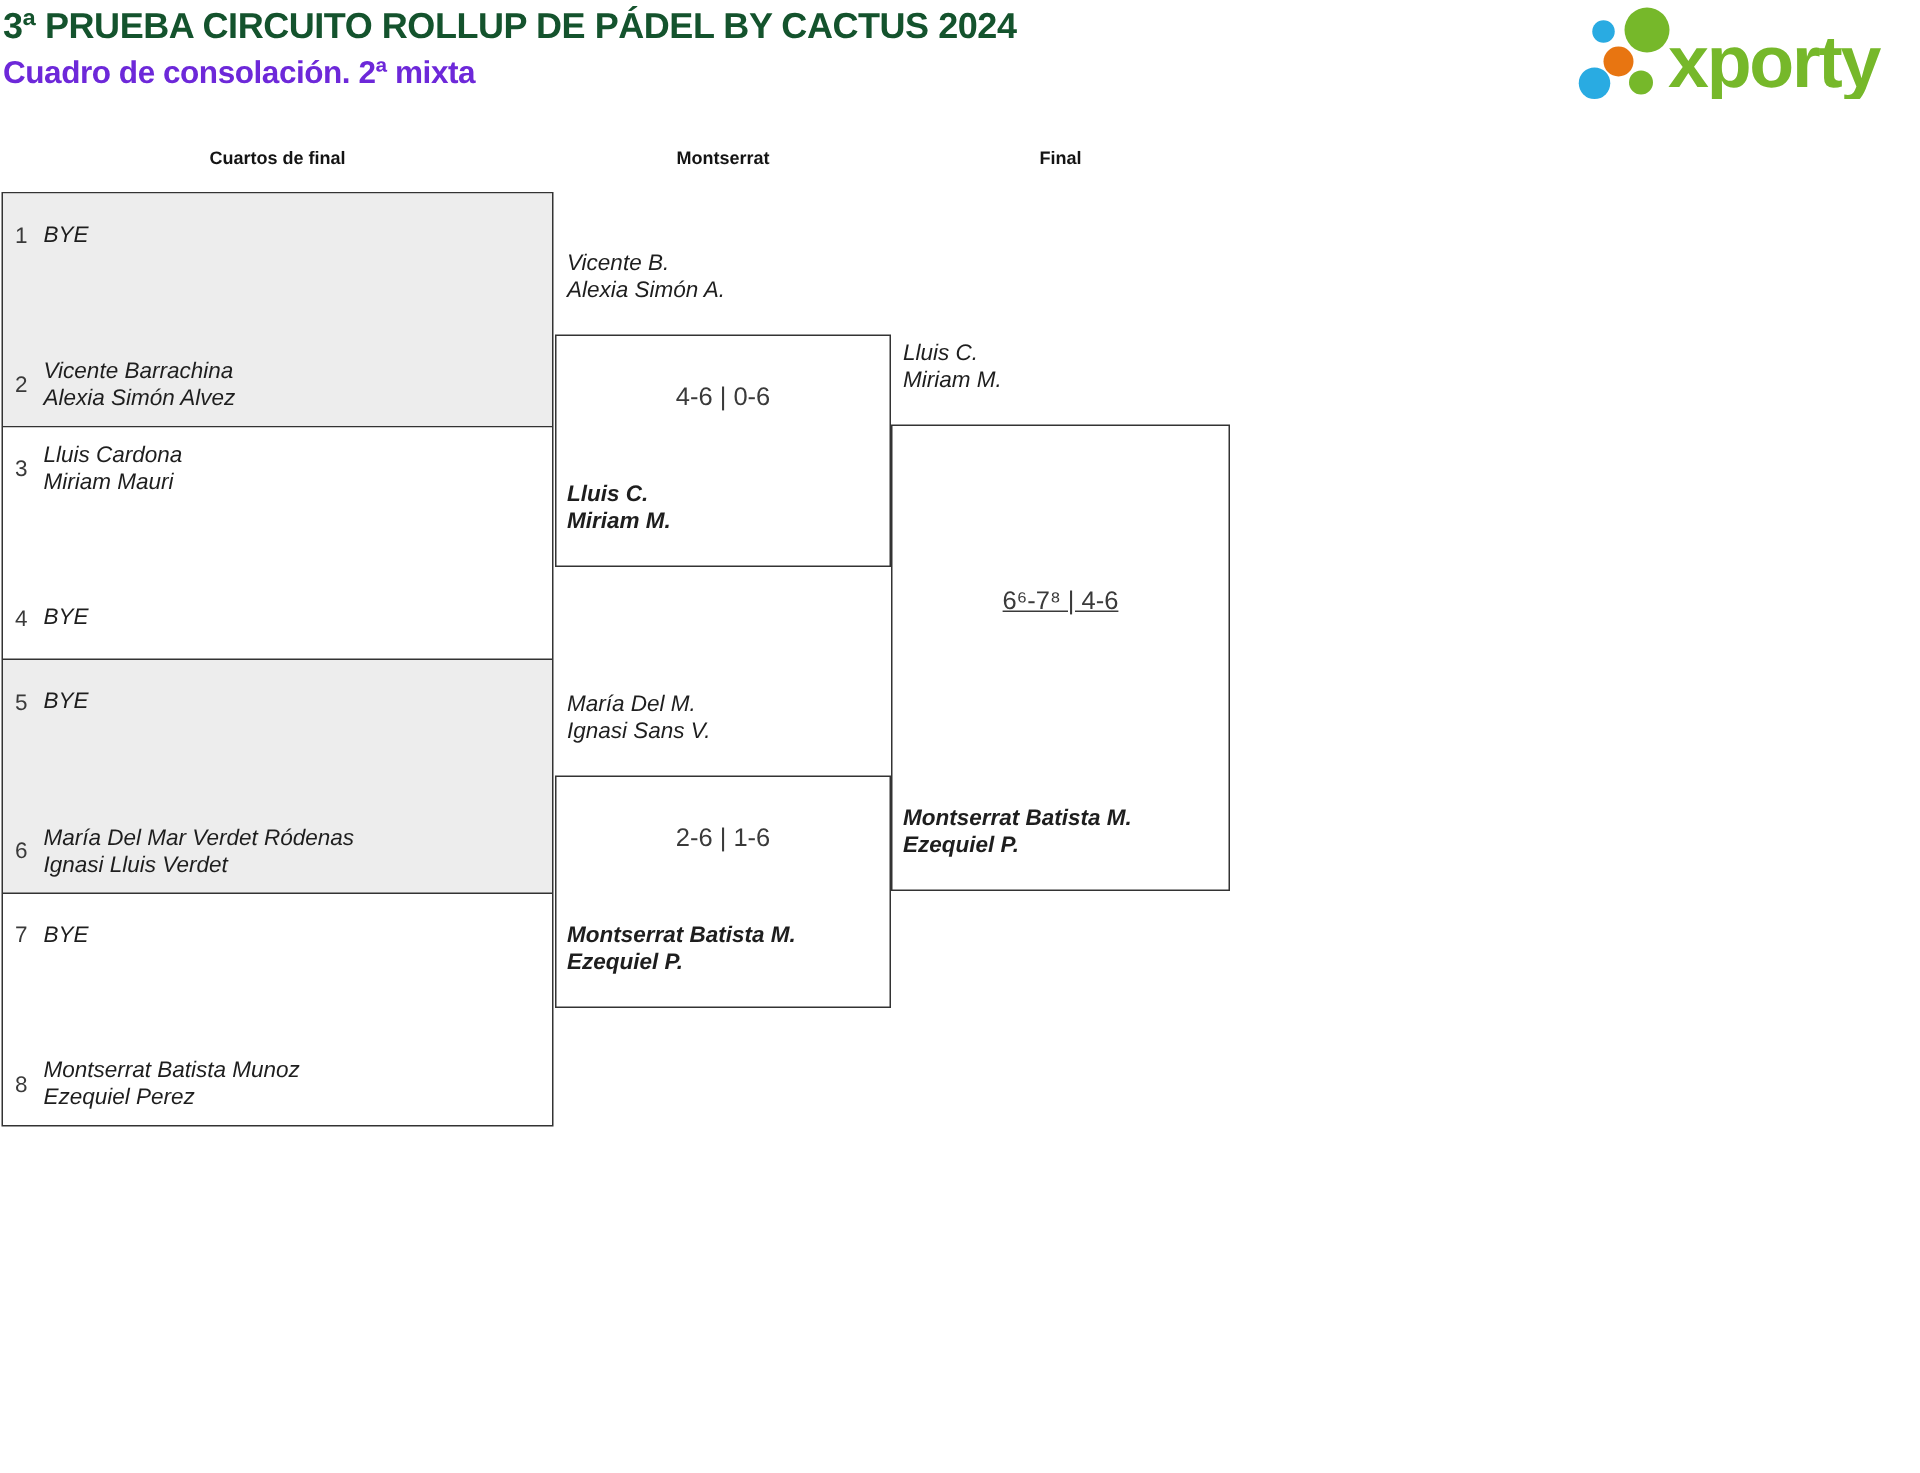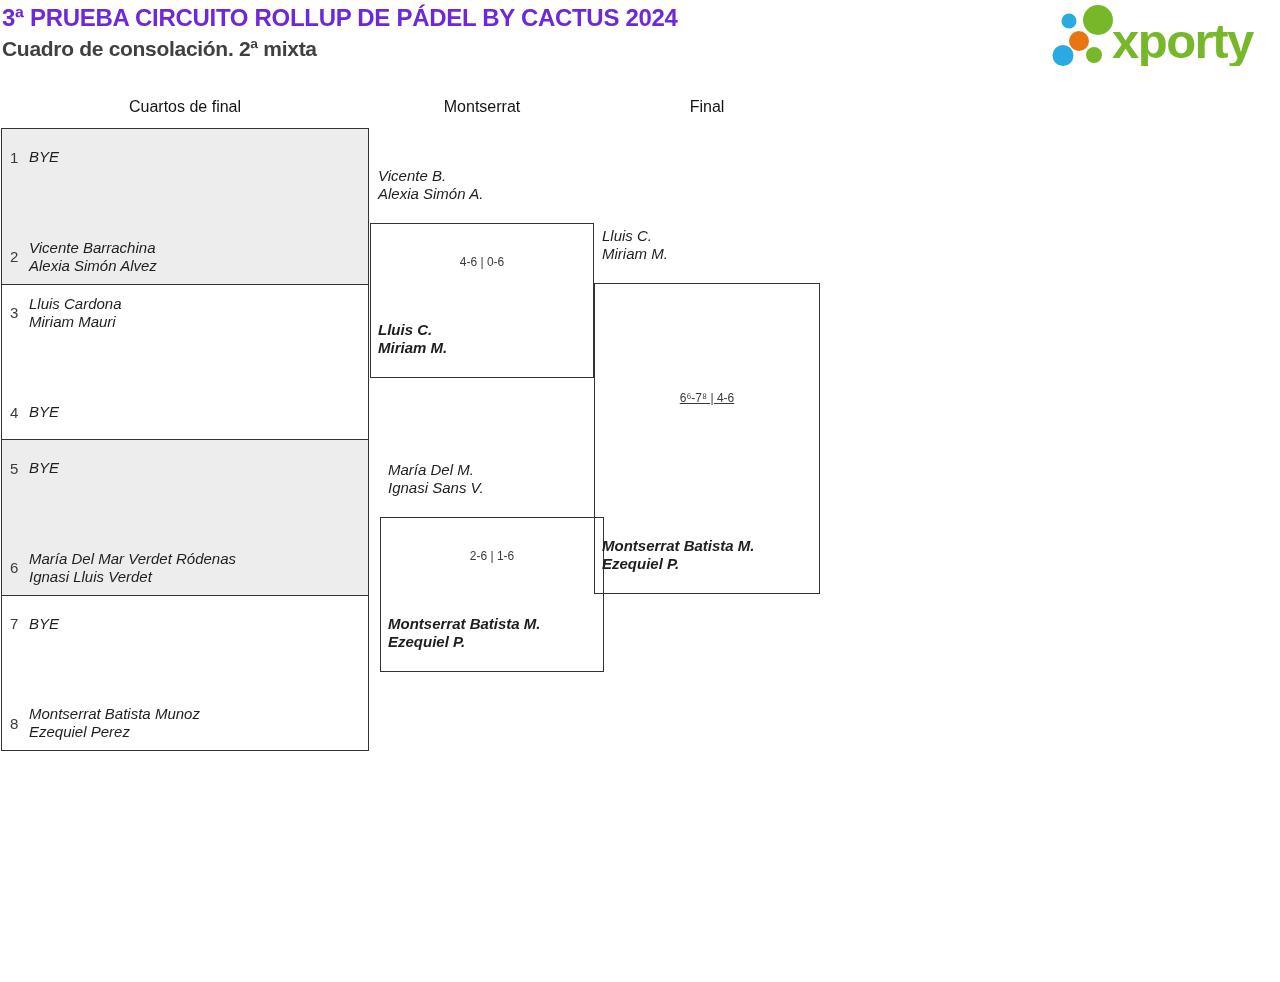--- a/index.html
+++ b/index.html
@@ -8,35 +8,35 @@
     background: #ffffff;
     font-family: "Liberation Sans", "DejaVu Sans", sans-serif;
     color: #1e1e1e;
     position: relative;
     overflow: hidden;
   }
 
   
   .title {
     position: absolute; left: 2px; top: 4px;
-    font-size: 24px; font-weight: 700; color: #6d28d9;
+    font-size: 24px; font-weight: 700; color: #14532d;
     letter-spacing: -0.3px; white-space: nowrap;
   }
   .subtitle {
     position: absolute; left: 2px; top: 37px;
-    font-size: 21px; font-weight: 700; color: #404040;
+    font-size: 21px; font-weight: 700; color: #6d28d9;
     letter-spacing: -0.3px; white-space: nowrap;
   }
   .logo { position: absolute; top: 4px; right: 8px; width: 224px; height: 62px; cursor: pointer; }
   .logo text { font-family: "Liberation Sans", "DejaVu Sans", sans-serif; font-weight: 700; font-size: 49px; letter-spacing: -1.5px; }
 
   
   .col-header {
     position: absolute; top: 98px;
-    font-size: 16px; font-weight: 400; color: #141414;
+    font-size: 12px; font-weight: 700; color: #141414;
     text-align: center;
   }
   .col-header.qf  { left: 0;     width: 370px; }
   .col-header.sf  { left: 370px; width: 224px; }
   .col-header.fin { left: 594px; width: 226px; }
 
   
   .qf-box {
     position: absolute; left: 1px; top: 128px; width: 366px;
     border: 1px solid #333333;
@@ -53,34 +53,34 @@
   .team.top.double    { top: 10px; }
   .team.bottom.single { bottom: 18px; }
   .team.bottom.double { bottom: 9px; }
   .seed { width: 12px; flex: none; font-size: 15px; color: #3a3a3a; }
   .names { font-size: 15px; line-height: 18px; color: #1e1e1e; }
   .name-line { white-space: nowrap; font-style: italic; }
 
   
   .match-box { position: absolute; border: 1px solid #333333; }
   .match-box.sf1 { left: 370px; top: 198px; width: 222px; height: 153px; margin-top: 25px; }
-  .match-box.sf2 { left: 380px; top: 517px; width: 222px; height: 153px; }
+  .match-box.sf2 { left: 370px; top: 517px; width: 222px; height: 153px; }
   .match-box.final-box { left: 594px; top: 283px; width: 224px; height: 309px; }
 
   .match-team {
     position: absolute; left: 7px;
     font-size: 15px; line-height: 18px; color: #1e1e1e; white-space: nowrap;
   }
   .match-team.top    { bottom: 100%; margin-bottom: 21px; }
   .match-team.bottom { bottom: 20px; }
   .match-team.winner { font-weight: 700; }
 
   .match-score {
     position: absolute; left: 0; right: 0; text-align: center;
-    font-size: 12px; color: #3a3a3a; white-space: nowrap;
+    font-size: 17px; color: #3a3a3a; white-space: nowrap;
   }
   .match-box.sf1 .match-score, .match-box.sf2 .match-score { top: 31px; }
   .match-box.final-box .match-score { top: 107px; text-decoration: underline; }
 </style>
 </head>
 <body>
 
 <div class="title">3ª PRUEBA CIRCUITO ROLLUP DE PÁDEL BY CACTUS 2024</div>
 <div class="subtitle">Cuadro de consolación. 2ª mixta</div>
 

